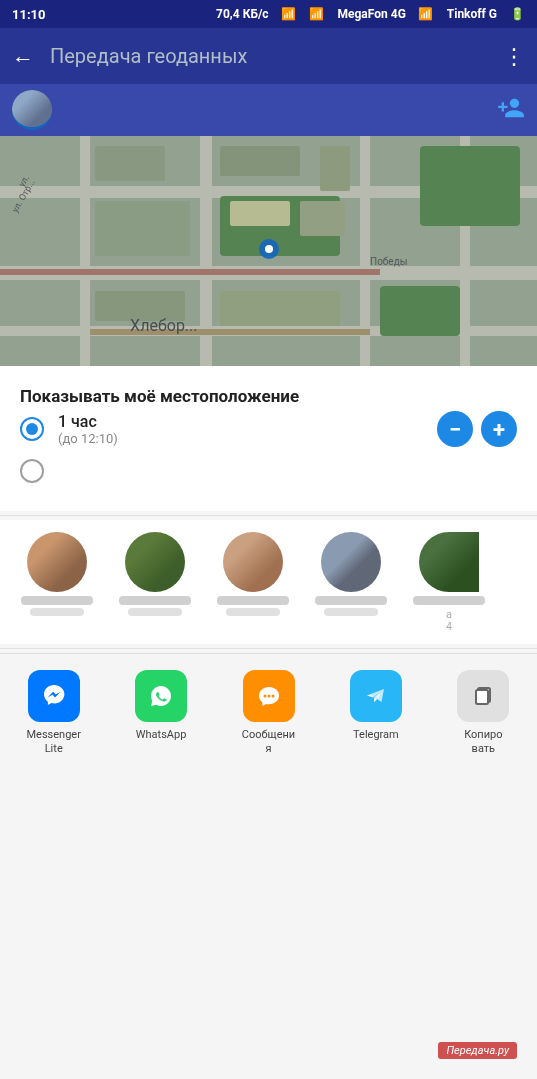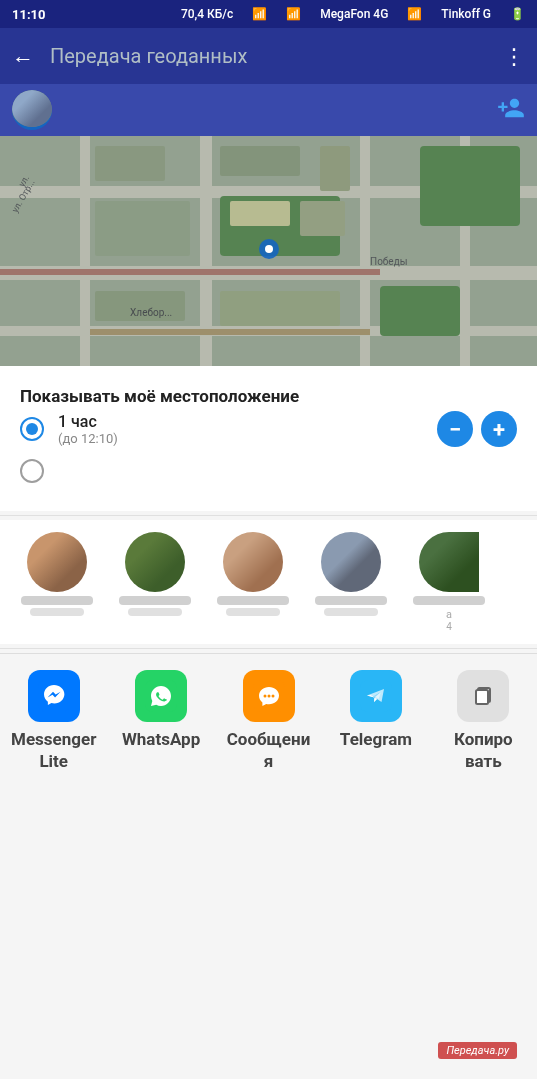--- a/index.html
+++ b/index.html
@@ -18,21 +18,21 @@
       color: white;
       display: flex;
       justify-content: space-between;
       align-items: center;
       padding: 4px 12px;
       height: 28px;
       font-size: 12px;
       font-weight: 500;
     }
     .status-left { display: flex; align-items: center; gap: 4px; text-align: center; }
-    .status-right { display: flex; align-items: center; gap: 19px; }
+    .status-right { display: flex; align-items: center; gap: 13px; font-weight: bold; }
     .status-time { font-weight: bold; font-size: 13px; }
 
     
     .app-bar {
       background: #283593;
       color: white;
       display: flex;
       align-items: center;
       padding: 0 12px;
       height: 56px;
@@ -276,25 +276,24 @@
       width: 52px;
       height: 52px;
       border-radius: 12px;
       display: flex;
       align-items: center;
       justify-content: center;
       font-size: 28px;
       margin-bottom: 6px;
     }
     .share-app-name {
-      font-size: 17px;
+      font-size: 11px;
       color: #444;
       text-align: center;
       line-height: 1.3;
-      font-weight: bold;
     }
 
     
     .icon-messenger {
       background: #0078ff;
       color: white;
     }
     
     .icon-whatsapp {
       background: #25d366;
@@ -393,21 +392,21 @@
   <div class="map-block" style="top:10px;left:220px;width:80px;height:30px;background:#b0c498;"></div>
   <div class="map-block" style="top:10px;left:320px;width:30px;height:45px;background:#c0cc9c;"></div>
   <div class="map-block" style="top:65px;left:230px;width:60px;height:25px;background:#a0b888;background:#ffb;"></div>
   <div class="map-block" style="top:65px;left:300px;width:45px;height:35px;background:#c8d4a4;"></div>
   <div class="map-block" style="top:155px;left:95px;width:90px;height:30px;background:#b4c89c;"></div>
   <div class="map-block" style="top:155px;left:220px;width:120px;height:35px;background:#c4d4a0;"></div>
 
   <div class="map-label" style="top:55px;left:5px;transform:rotate(-60deg);font-size:9px;color:#666;">ул. Отр...</div>
   <div class="map-label" style="top:40px;left:18px;transform:rotate(-60deg);font-size:9px;color:#666;">ул.</div>
   <div class="map-label" style="top:120px;left:370px;font-size:10px;color:#666;">Победы</div>
-  <div class="map-label" style="top:171px;left:130px;font-size:10px;color:#555;">Хлебор...</div>
+  <div class="map-label" style="top:180px;left:130px;font-size:16px;color:#555;">Хлебор...</div>
 
   <div class="map-overlay"></div>
 
   <div class="map-location-pin">
     <svg width="20" height="28" viewBox="0 0 20 28" fill="none" xmlns="http://www.w3.org/2000/svg">
       <ellipse cx="10" cy="10" rx="10" ry="10" fill="#1565c0" opacity="0.9"></ellipse>
       <ellipse cx="10" cy="10" rx="4" ry="4" fill="white"></ellipse>
     </svg>
   </div>
 </div>

